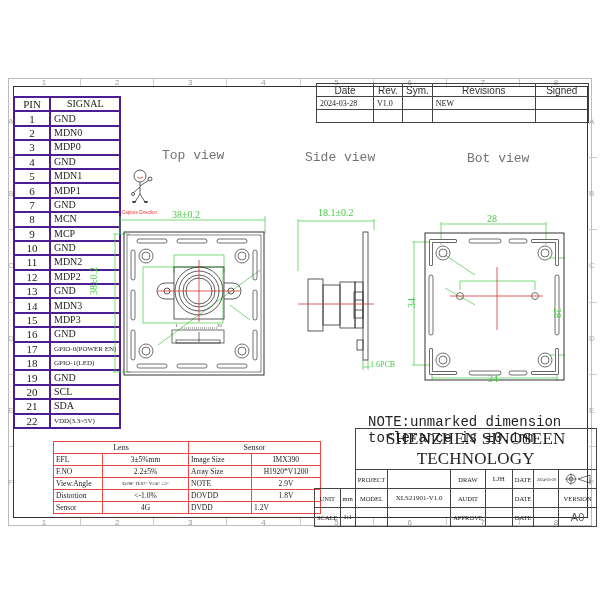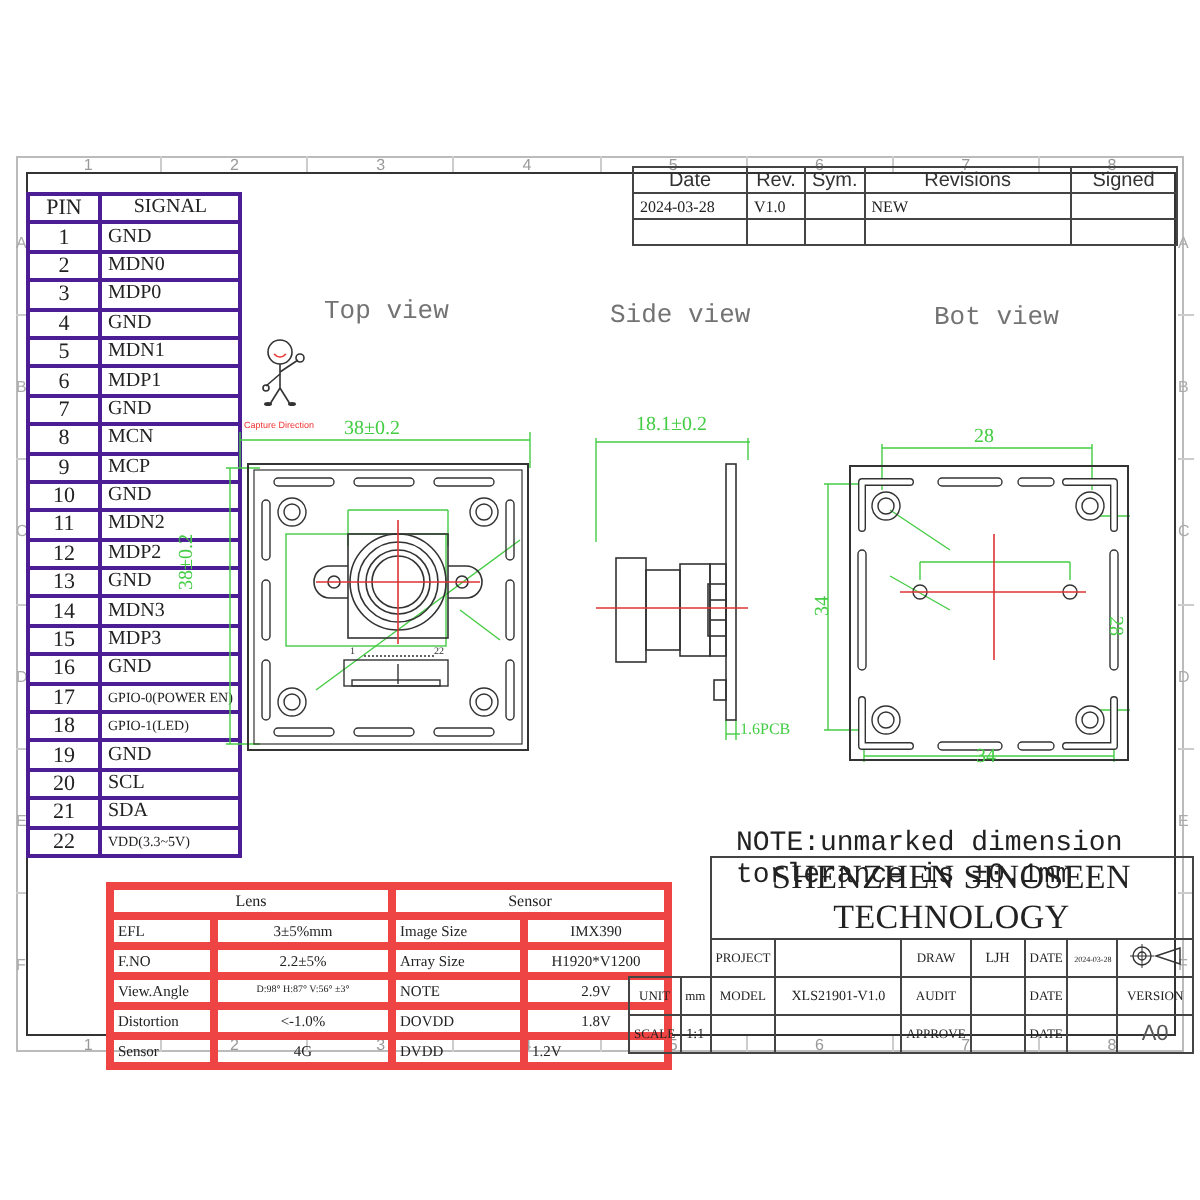--- a/index.html
+++ b/index.html
@@ -12,21 +12,21 @@
   table { border-collapse:collapse; }
   .pin-table { left:13px; top:96px; }
   .pin-table td { border:2px solid #4c1d95; font-size:10px; height:12.4px; padding:0 3px; line-height:12px; white-space:nowrap; }
   .pin-table td.pin { width:28px; text-align:center; font-size:11px; }
   .pin-table td.sig { width:42px; }
   .pin-table td.small { font-size:7px; }
   .rev-table { left:316px; top:83px; }
   .rev-table td { border:1px solid #444; font-size:8px; height:12px; padding:0 3px; }
   .rev-table .hdr td { font-family:"Liberation Sans", sans-serif; font-size:10px; text-align:center; color:#333; font-weight:normal; }
   .spec-table { left:53px; top:441px; }
-  .spec-table td { border:4px solid #ef4444; font-size:7.5px; height:11px; padding:0 2px; white-space:nowrap;margin-top:38px; }
+  .spec-table td { border:1px solid #ef4444; font-size:7.5px; height:11px; padding:0 2px; white-space:nowrap;margin-top:38px; }
   .spec-table .hdr td { text-align:center; font-size:8px; }
   .note { left:368px; top:414px; font-size:14px; font-family:"Liberation Mono", monospace; }
   .title-block { left:314px; top:428px; }
   .tb-company { font-size:17px; letter-spacing:0.2px; text-align:center; }
   .tb td { border:1px solid #444; font-size:6.5px; height:18px; padding:0 2px; text-align:center; }
   .view-title { font-family:"Liberation Mono", monospace; font-size:13px; color:#737373; }
 </style>
 </head>
 <body>
 

